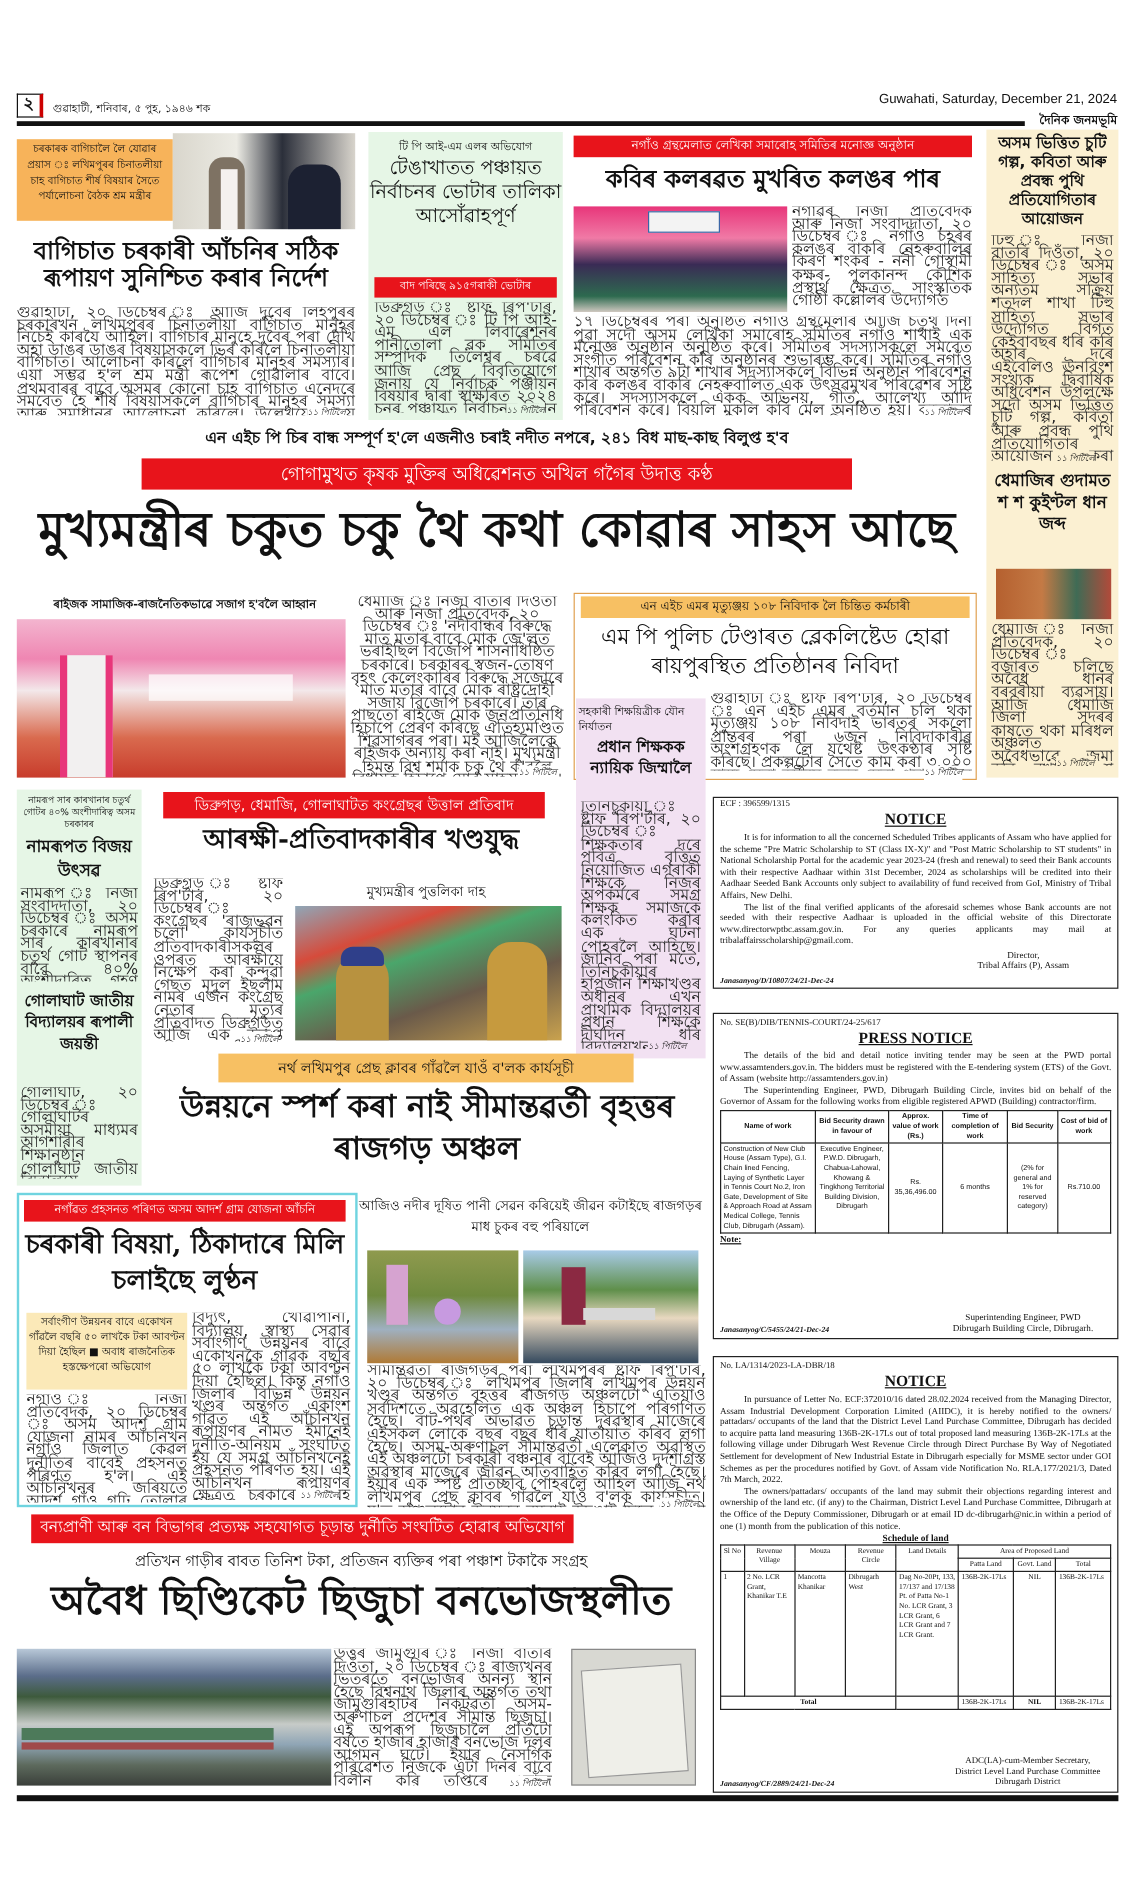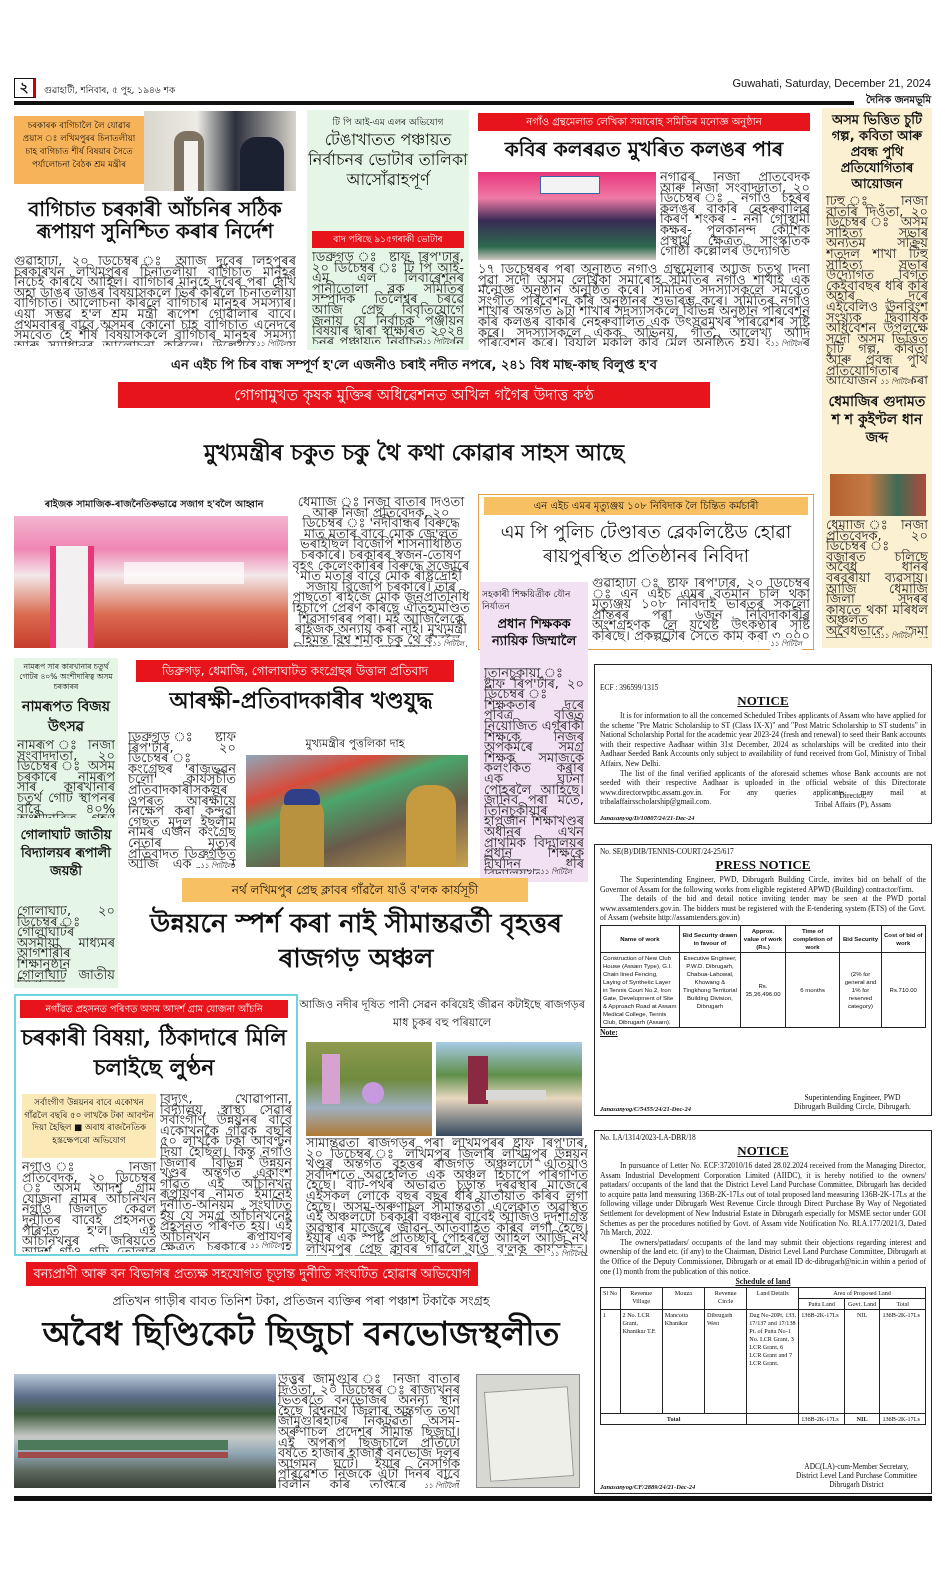--- a/index.html
+++ b/index.html
@@ -60,21 +60,21 @@
 <div class="abs" style="left:824px;top:112px;width:106px;text-align:center;font-size:13px;line-height:16px;font-weight:bold">অসম ভিত্তিত চুটি গল্প, কবিতা আৰু প্ৰবন্ধ পুথি প্ৰতিযোগিতাৰ আয়োজন</div>
 <div class="abs body-text" style="left:826px;top:196px;width:102px;height:188px;overflow:hidden">টিহু ঃ নিজা বাতৰি দিওঁতা, ২০ ডিচেম্বৰ ঃ অসম সাহিত্য সভাৰ অন্যতম সক্ৰিয় শতদল শাখা টিহু সাহিত্য সভাৰ উদ্যোগত বিগত কেইবাবছৰ ধৰি কৰি অহাৰ দৰে এইবেলিও ঊনবিংশ সংখ্যক দ্বিবাৰ্ষিক অধিবেশন উপলক্ষে সদৌ অসম ভিত্তিত চুটি গল্প, কবিতা আৰু প্ৰবন্ধ পুথি প্ৰতিযোগিতাৰ আয়োজন কৰা হৈছে। চুটি গল্প প্ৰতিযোগিতাৰ প্ৰথম পুৰস্কাৰ গুৰুজী যোগেশ শৰ্মা সোঁৱৰণী নগদ তিনি হেজাৰ টকা আৰু প্ৰমাণ পত্ৰ,</div>
 <div class="abs" style="left:880px;top:376px;font-size:7px;font-style:italic;background:#fbf0d2">১১ পিটিলৈ</div>
 <div class="abs" style="left:824px;top:392px;width:106px;text-align:center;font-size:14px;line-height:18px;font-weight:bold">ধেমাজিৰ গুদামত শ শ কুইণ্টল ধান জব্দ</div>
 <div class="abs photo" style="left:830px;top:474px;width:96px;height:42px;background:linear-gradient(90deg,#b5602f 0%,#c47a45 40%,#3f6b55 70%,#b24a3a 100%)"></div>
 <div class="abs body-text" style="left:826px;top:520px;width:102px;height:118px;overflow:hidden">ধেমাজি ঃ নিজা প্ৰতিবেদক, ২০ ডিচেম্বৰ ঃ বজাৰত চলিছে অবৈধ ধানৰ বৰবৰীয়া ব্যৱসায়। আজি ধেমাজি জিলা সদৰৰ কাষতে থকা মৰিধল অঞ্চলত অবৈধভাৱে জমা কৰি ৰখা শ শ কুইণ্টল অবৈধ ধান জব্দ কৰে ধেমাজিৰ যোগান বিভাগে। মৰিধল অঞ্চলৰ অবৈধ ধান ব্যৱসায়ীয়ে অবৈধভাৱে মজুত ৰাখিছিল শ শ কুইণ্টল</div>
 <div class="abs" style="left:880px;top:630px;font-size:7px;font-style:italic;background:#fbf0d2">১১ পিটিলৈ</div>
 
 <div class="abs" style="left:14px;top:355px;width:800px;text-align:center;font-size:13px;font-weight:bold">এন এইচ পি চিৰ বান্ধ সম্পূৰ্ণ হ'লে এজনীও চৰাই নদীত নপৰে, ২৪১ বিধ মাছ-কাছ বিলুপ্ত হ'ব</div>
 <div class="abs redban" style="left:118px;top:382px;width:592px;height:26px;font-size:15px;line-height:26px">গোগামুখত কৃষক মুক্তিৰ অধিৱেশনত অখিল গগৈৰ উদাত্ত কণ্ঠ</div>
-<div class="abs hl" style="left:14px;top:440px;width:800px;font-size:22px">মুখ্যমন্ত্ৰীৰ চকুত চকু থৈ কথা কোৱাৰ সাহস আছে</div>
+<div class="abs hl" style="left:14px;top:420px;width:800px;font-size:40px">মুখ্যমন্ত্ৰীৰ চকুত চকু থৈ কথা কোৱাৰ সাহস আছে</div>
 <div class="abs" style="left:14px;top:497px;width:280px;text-align:center;font-size:9.5px;font-weight:bold">ৰাইজক সামাজিক-ৰাজনৈতিকভাৱে সজাগ হ'বলৈ আহ্বান</div>
 <div class="abs photo" style="left:14px;top:516px;width:274px;height:132px;background:linear-gradient(180deg,#f3b5cf 0%,#ef86b2 25%,#f3e8ea 45%,#d96a4e 75%,#c83c2c 100%)">
   <div style="position:absolute;left:36px;top:30px;width:44px;height:102px;background:#f2f0f0;border-left:6px solid #e8367a;border-right:6px solid #e8367a"></div>
   <div style="position:absolute;left:110px;top:46px;width:120px;height:22px;background:#fff;opacity:.7"></div>
 </div>
 <div class="abs body-text" style="left:292px;top:497px;width:178px;height:150px;overflow:hidden;text-align:center">ধেমাজি ঃ নিজা বাতৰি দিওঁতা আৰু নিজা প্ৰতিবেদক, ২০ ডিচেম্বৰ ঃ 'নদীবান্ধৰ বিৰুদ্ধে মাত মতাৰ বাবে মোক জে'লত ভৰাইছিল বিজেপি শাসনাধিষ্ঠিত চৰকাৰে। চৰকাৰৰ স্বজন-তোষণ বৃহৎ কেলেংকাৰিৰ বিৰুদ্ধে সজোৰে মাত মতাৰ বাবে মোক ৰাষ্ট্ৰদ্ৰোহী সজায় বিজেপি চৰকাৰে। তাৰ পাছতো ৰাইজে মোক জনপ্ৰতিনিধি হিচাপে প্ৰেৰণ কৰিছে ঐতিহ্যমণ্ডিত শিৱসাগৰৰ পৰা। মই আজিলৈকে ৰাইজক অন্যায় কৰা নাই। মুখ্যমন্ত্ৰী হিমন্ত বিশ্ব শৰ্মাক চকু থৈ ক'বলৈ বিধায়ক হিচাপে মোৰ সাহস আছে। গালি দিবলৈ মোৰ সাহস আছে।</div>
 <div class="abs" style="left:432px;top:638px;font-size:7px;font-style:italic;background:#fff">১১ পিটিলৈ</div>
 
 <div class="abs" style="left:478px;top:494px;width:336px;height:156px;border:1.5px solid #e0a050"></div>
 <div class="abs orangeban" style="left:484px;top:497px;width:324px;height:18px;font-size:10px;line-height:18px">এন এইচ এমৰ মৃত্যুঞ্জয় ১০৮ নিবিদাক লৈ চিন্তিত কৰ্মচাৰী</div>
@@ -134,37 +134,37 @@
 <div class="abs photo" style="left:14px;top:1374px;width:262px;height:114px;background:linear-gradient(180deg,#b8c8d8 0%,#5b6d8a 20%,#3d5a3c 35%,#c7cbc8 55%,#8fa5b5 70%,#5d6a5d 85%,#3a3f3a 100%)">
   <div style="position:absolute;left:4px;top:66px;width:210px;height:10px;background:#4d7a5a"></div>
   <div style="position:absolute;left:4px;top:78px;width:210px;height:6px;background:#a04a4a"></div>
 </div>
 <div class="abs body-text" style="left:278px;top:1374px;width:182px;height:114px;overflow:hidden">উত্তৰ জামুগুৰি ঃ নিজা বাতৰি দিওঁতা, ২০ ডিচেম্বৰ ঃ ৰাজ্যখনৰ ভিতৰতে বনভোজৰ অনন্য স্থান হৈছে বিশ্বনাথ জিলাৰ অন্তৰ্গত তথা জামুগুৰিহাটৰ নিকটৱৰ্তী অসম-অৰুণাচল প্ৰদেশৰ সীমান্ত ছিজুচা। এই অপৰূপ ছিজুচালৈ প্ৰতিটো বৰ্ষতে হাজাৰ হাজাৰ বনভোজ দলৰ আগমন ঘটে। ইয়াৰ নৈসৰ্গিক পৰিৱেশত নিজকে এটা দিনৰ বাবে বিলীন কৰি তৃপ্তিৰে এসাঁজ বনভোজ খাই আনন্দত আত্মহাৰা হ'বলৈ ৰাজ্যখনৰ দূৰদূৰণিৰ পৰা মানুহৰ আগমন ঘটে। ফলতঃ সকলোৱে ইয়াৰ সৌন্দৰ্য পান কৰি আপোনভোলা হৈ পৰা ছিজুচাৰ বনভোজ যাত্ৰীৰ বাবে এইবেলি</div>
 <div class="abs" style="left:424px;top:1480px;font-size:7px;font-style:italic;background:#fff">১১ পিটিলৈ</div>
 <div class="abs photo" style="left:476px;top:1374px;width:104px;height:114px;background:#d8d8d2;border:1px solid #888">
   <div style="position:absolute;left:10px;top:14px;width:84px;height:90px;background:#efefe9;transform:rotate(-4deg);border:1px solid #999"></div>
 </div>
 
-<div class="abs notice" style="left:594px;top:664px;width:338px;height:160px;padding:18px 5px">
+<div class="abs notice" style="left:594px;top:664px;width:338px;height:160px;padding:0 5px">
   <div class="ref">ECF : 396599/1315</div>
   <h3>NOTICE</h3>
   <p style="text-indent:20px">It is for information to all the concerned Scheduled Tribes applicants of Assam who have applied for the scheme "Pre Matric Scholarship to ST (Class IX-X)" and "Post Matric Scholarship to ST students" in National Scholarship Portal for the academic year 2023-24 (fresh and renewal) to seed their Bank accounts with their respective Aadhaar within 31st December, 2024 as scholarships will be credited into their Aadhaar Seeded Bank Accounts only subject to availability of fund received from GoI, Ministry of Tribal Affairs, New Delhi.</p>
   <p style="text-indent:20px">The list of the final verified applicants of the aforesaid schemes whose Bank accounts are not seeded with their respective Aadhaar is uploaded in the official website of this Directorate www.directorwptbc.assam.gov.in. For any queries applicants may mail at tribalaffairsscholarship@gmail.com.</p>
   <div style="position:absolute;right:40px;bottom:14px;font-size:7.6px;text-align:center">
     <div>Director,</div>
     <div>Tribal Affairs (P), Assam</div>
   </div>
   <div class="foot" style="position:absolute;left:5px;bottom:2px">Janasanyog/D/10807/24/21-Dec-24</div>
 </div>
 
 <div class="abs notice" style="left:594px;top:844px;width:338px;height:272px;padding:2px 5px">
   <div class="ref">No. SE(B)/DIB/TENNIS-COURT/24-25/617</div>
   <h3>PRESS NOTICE</h3>
+  <p style="text-indent:20px">The details of the bid and detail notice inviting tender may be seen at the PWD portal www.assamtenders.gov.in. The bidders must be registered with the E-tendering system (ETS) of the Govt. of Assam (website http://assamtenders.gov.in)</p>
   <p style="text-indent:20px">The Superintending Engineer, PWD, Dibrugarh Building Circle, invites bid on behalf of the Governor of Assam for the following works from eligible registered APWD (Building) contractor/firm.</p>
-  <p style="text-indent:20px">The details of the bid and detail notice inviting tender may be seen at the PWD portal www.assamtenders.gov.in. The bidders must be registered with the E-tendering system (ETS) of the Govt. of Assam (website http://assamtenders.gov.in)</p>
   <table class="tender" style="margin-top:2px">
     <tbody>
         <tr>
       <th style="width:23%">Name of work</th>
       <th style="width:18%">Bid Security drawn in favour of</th>
       <th style="width:13%">Approx. value of work (Rs.)</th>
       <th style="width:16%">Time of completion of work</th>
       <th style="width:12%">Bid Security</th>
       <th style="width:13%">Cost of bid of work</th>
     </tr>

